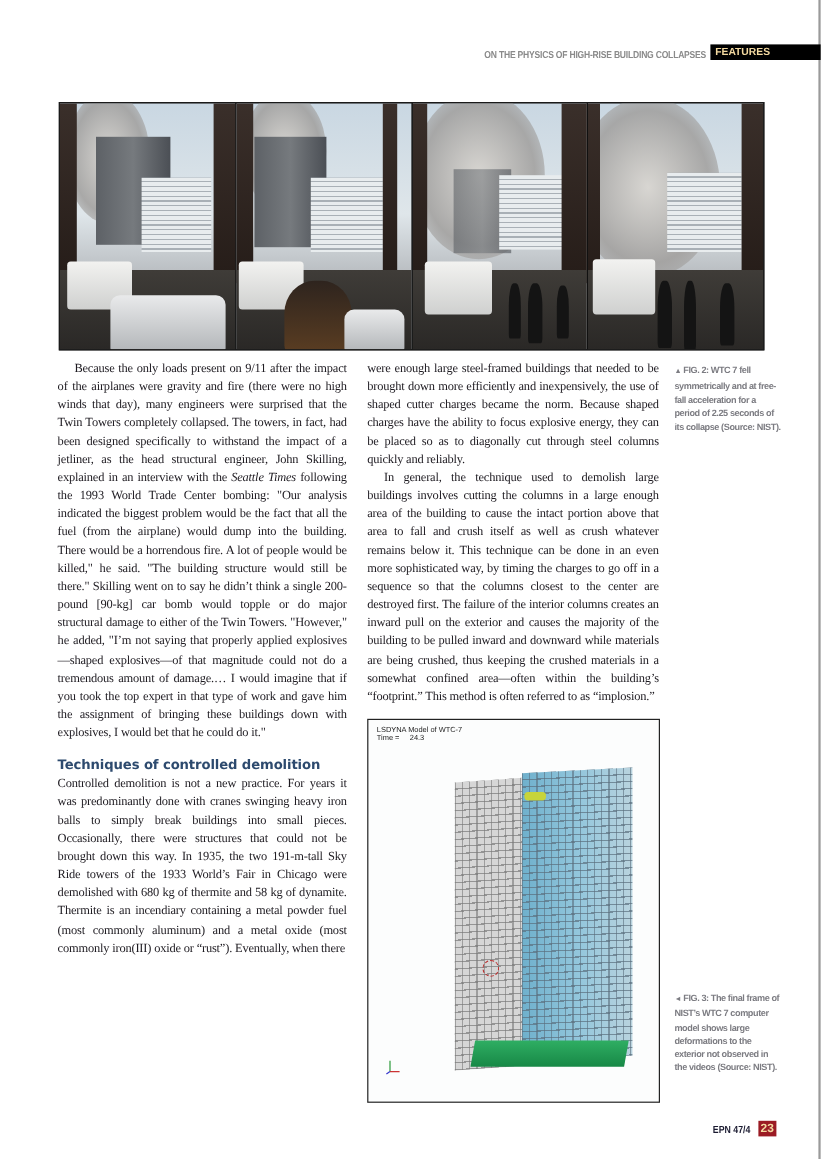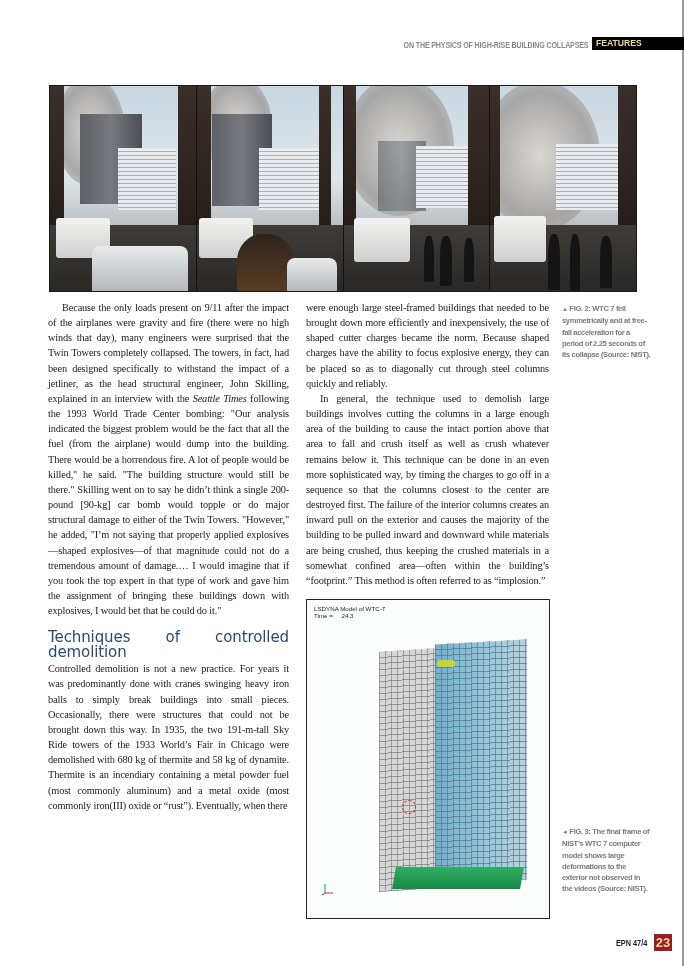--- a/index.html
+++ b/index.html
@@ -33,21 +33,21 @@
   .car { position: absolute; background: linear-gradient(#e9eaeb,#b4b7ba); border-radius: 8px 8px 2px 2px; }
   .person { position: absolute; background: #141414; border-radius: 40% 40% 10% 10%; }
   .man { position: absolute; background: linear-gradient(#2e241e,#5a3d22); border-radius: 45% 45% 10% 10%; }
 
   .col { position: absolute; font-size: 10.35px; line-height: 15.15px; text-align: justify; letter-spacing: -0.15px; }
   .col p { margin: 0; }
   .col p.indent { text-indent: 14px; }
   .c1 { left: 48px; top: 300px; width: 241px; }
   .c2 { left: 306px; top: 300px; width: 243px; }
   .heading {
-    font-family: "DejaVu Sans", sans-serif; color: #2d4a6e; font-size: 15px; font-weight: normal;
+    font-family: "DejaVu Sans", sans-serif; color: #2d4a6e; font-size: 11px; font-weight: bold;
     margin: 12px 0 1px 0; letter-spacing: -0.1px; line-height: 15px;
   }
   em { font-style: italic; }
 
   .caption {
     position: absolute; left: 562px; width: 90px; font-family: "Liberation Sans", sans-serif; font-size: 7.6px;
     line-height: 11.3px; color: #7c7c82; font-weight: bold; letter-spacing: -0.35px;
   }
   .caption .lab { color: #7c7c82; }
   .cap2 { top: 303px; }
@@ -72,23 +72,23 @@
       repeating-linear-gradient(0deg, rgba(90,110,125,0.7) 0 1px, transparent 1px 6px),
       repeating-linear-gradient(90deg, rgba(90,110,125,0.6) 0 1px, transparent 1px 6px),
       linear-gradient(90deg,#6fb0cc,#92c6dc 50%,#b9d3de);
     transform: skewY(-3deg);
   }
   .green-base { position: absolute; left: 87px; top: 267px; width: 128px; height: 22px; background: linear-gradient(#2fae63,#178846); transform: skewX(-10deg); }
   .yellow-patch { position: absolute; left: 130px; top: 60px; width: 18px; height: 7px; background: #c7d43a; border-radius: 3px; }
   .red-patch { position: absolute; left: 95px; top: 200px; width: 12px; height: 12px; border: 1px dashed #b33; border-radius: 50%; }
   .axes { position: absolute; left: 14px; top: 282px; width: 14px; height: 14px; }
 
-  .footer { position: absolute; top: 934px; left: 616px; display: flex; align-items: center; font-family: "Liberation Sans", sans-serif; }
+  .footer { position: absolute; top: 934px; left: 594px; display: flex; align-items: center; font-family: "Liberation Sans", sans-serif; }
   .footer .issue { font-size: 8.6px; font-weight: bold; color: #1a1a30; transform: scaleX(0.85); transform-origin: left center; margin-right: -3px; }
-  .footer .page { background: #9b1b24; color: #f3d9a0; font-size: 13px; font-weight: bold; padding: 1px 2px; margin-left: 4px; }
+  .footer .page { background: #9b1b24; color: #f3d9a0; font-size: 10px; font-weight: bold; padding: 1px 2px; margin-left: 4px; }
 </style>
 </head>
 <body>
 
 <div class="right-edge"></div>
 
 <div class="header">
   <span class="title">ON THE PHYSICS  OF HIGH-RISE BUILDING COLLAPSES</span>
   <span class="section">FEATURES</span>
 </div>

